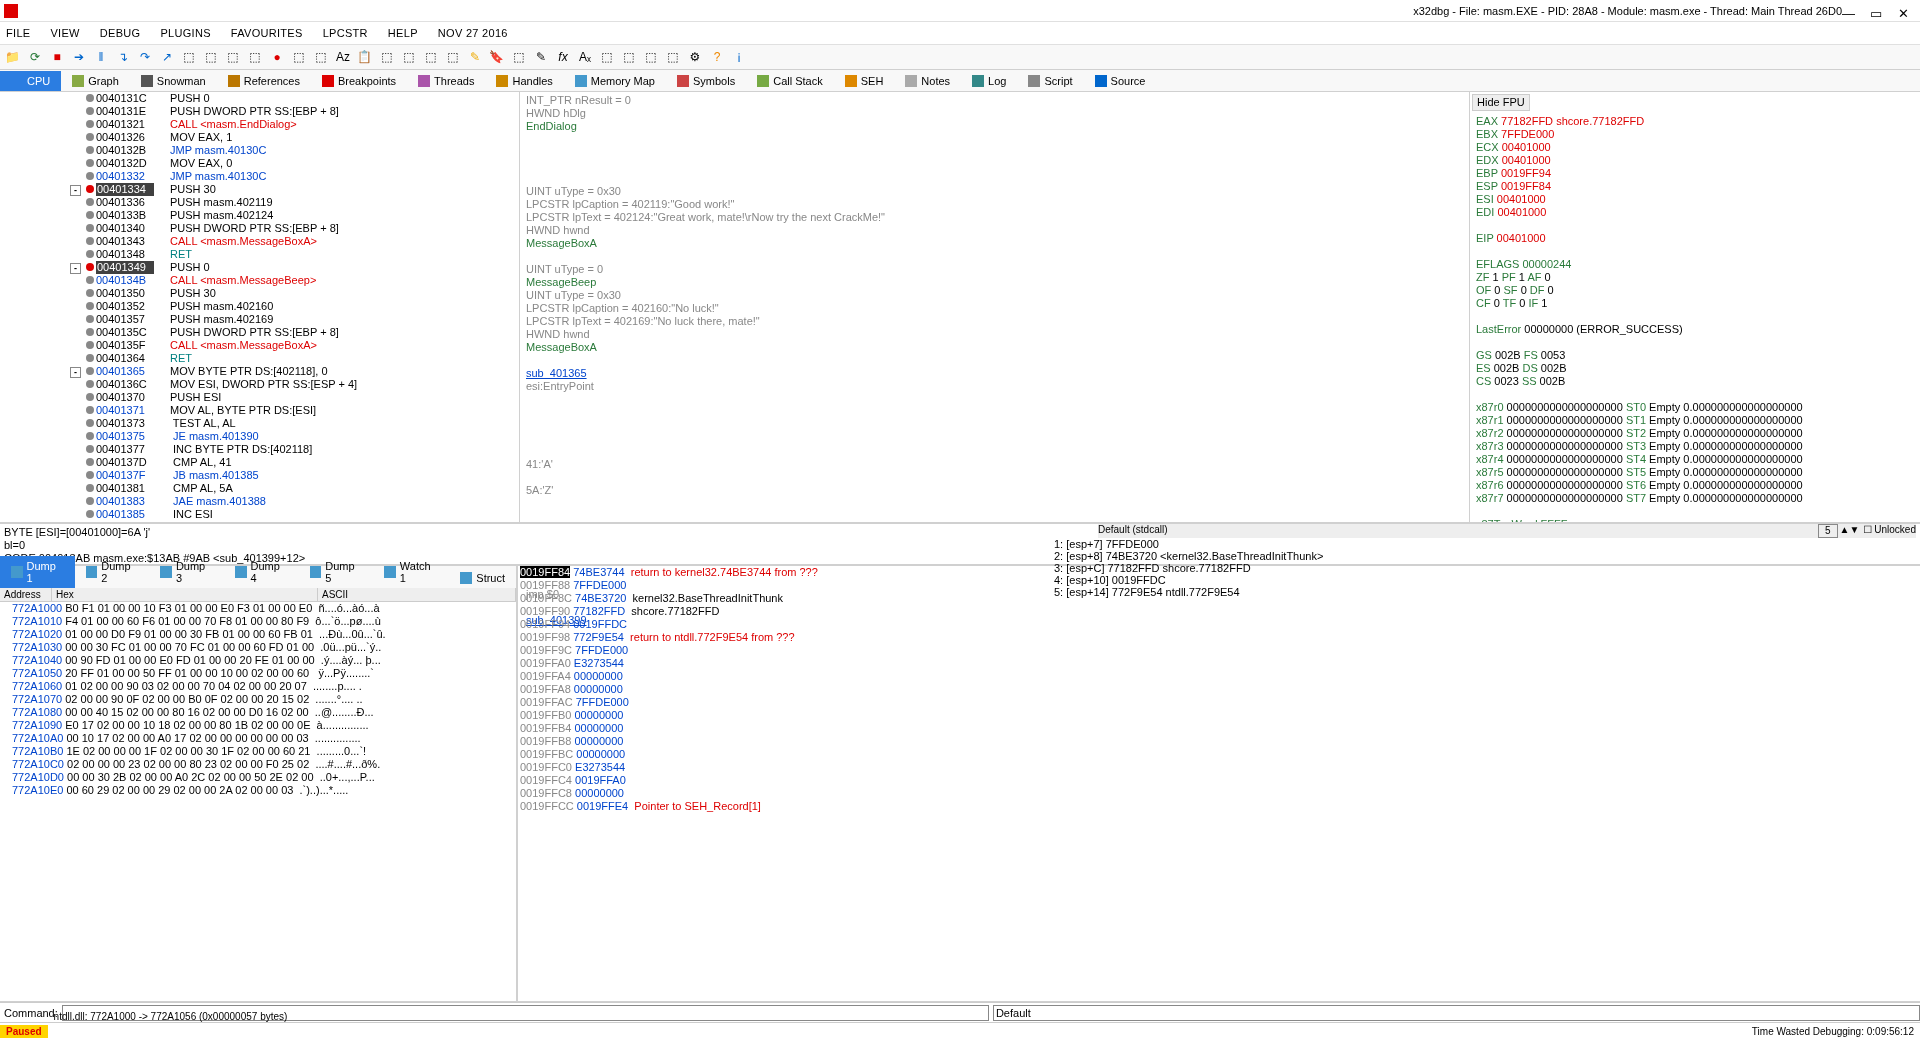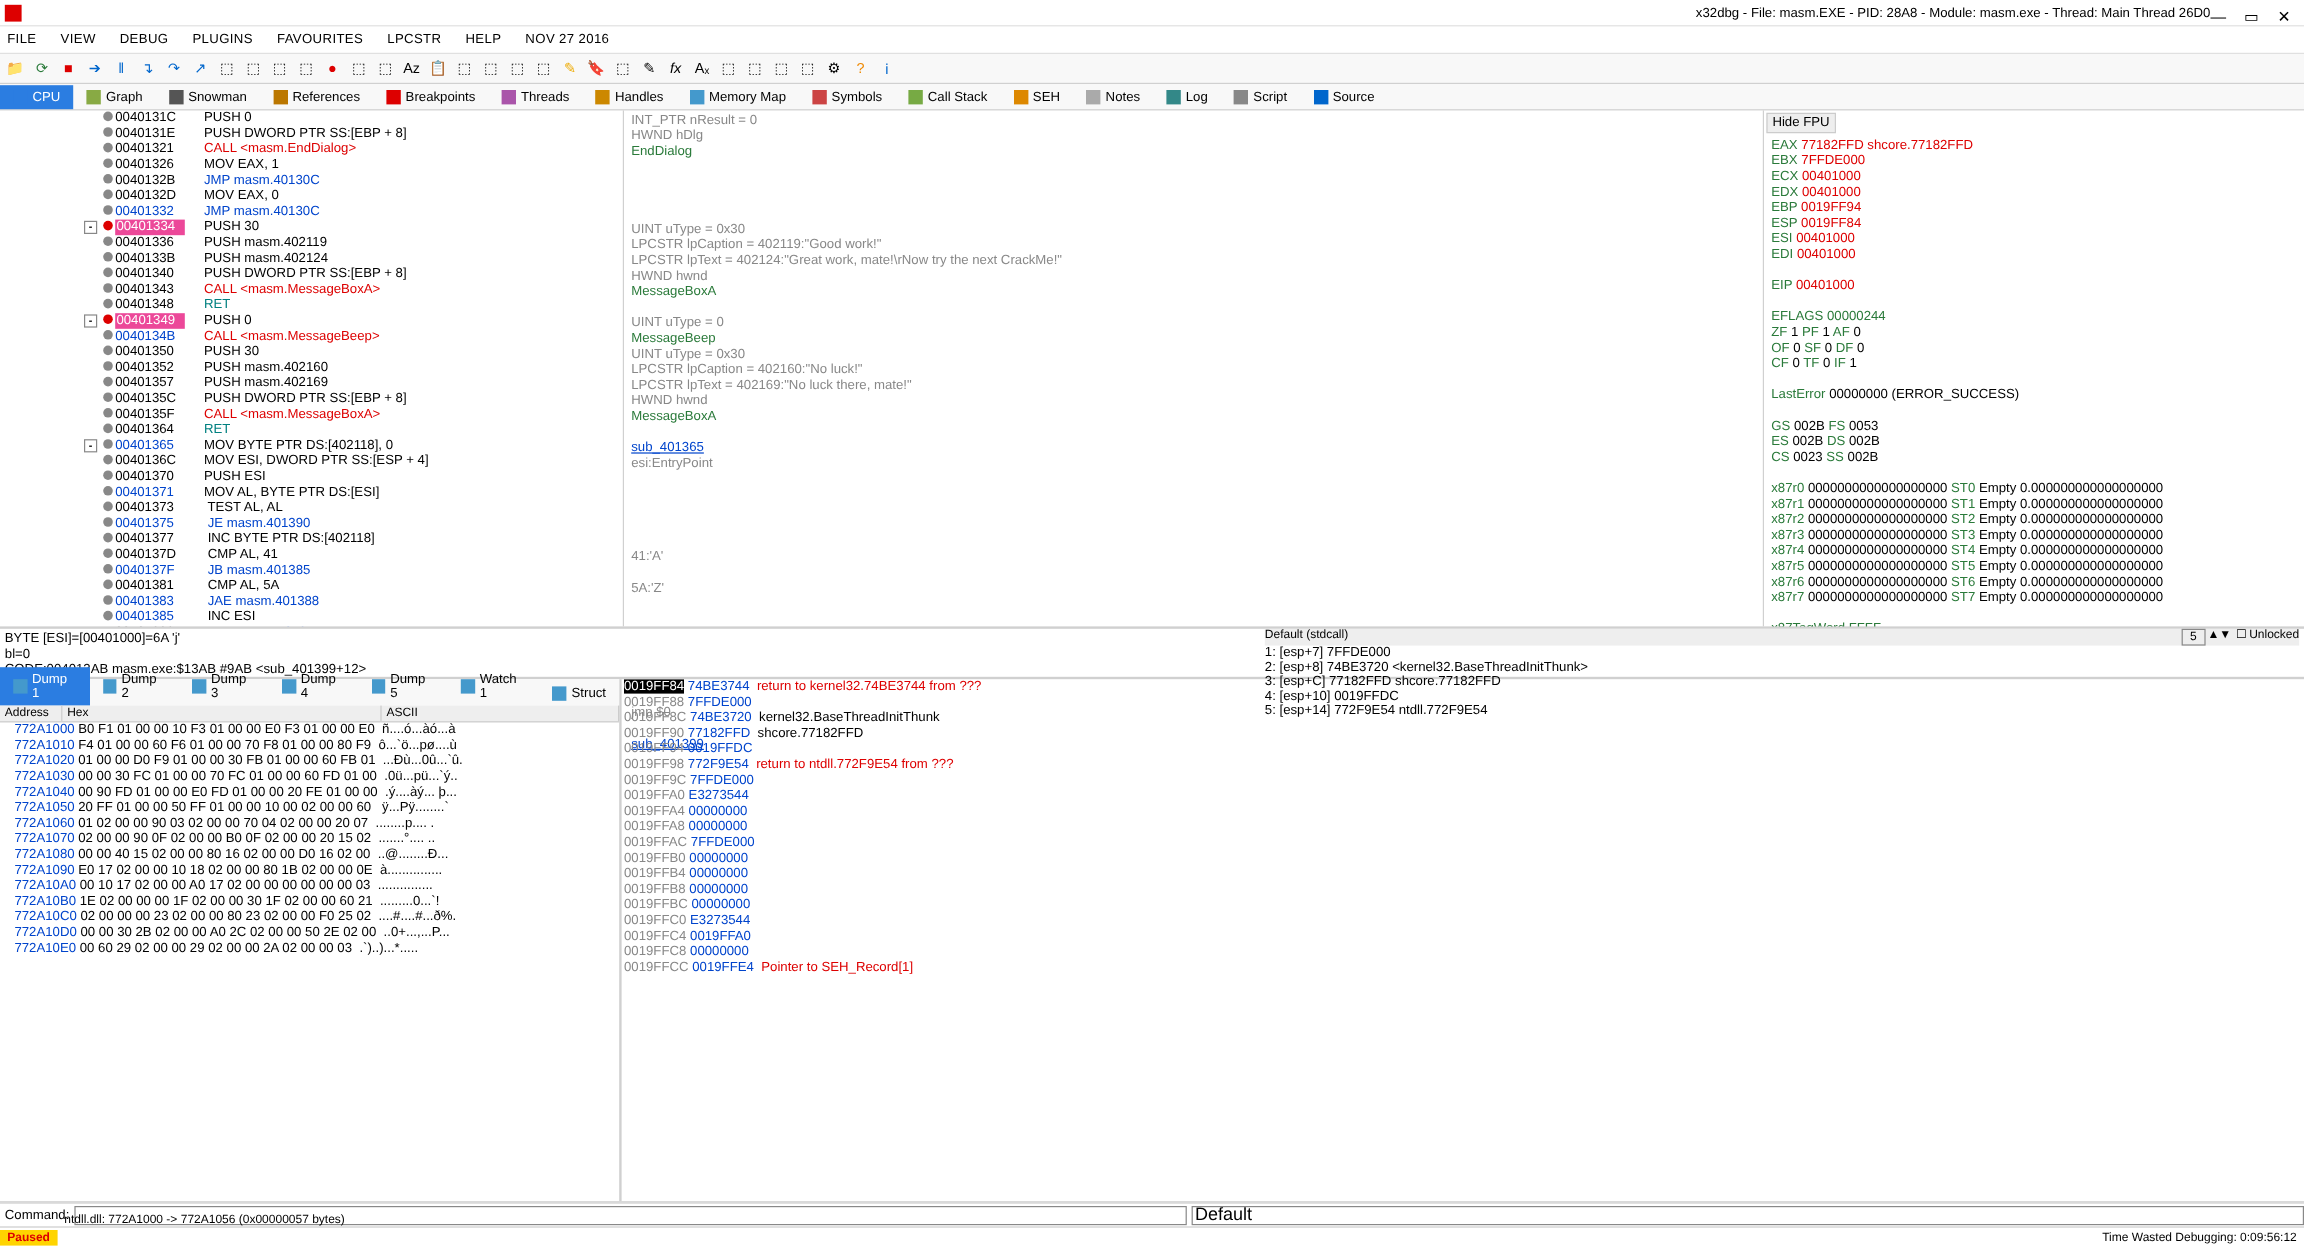--- a/index.html
+++ b/index.html
@@ -22,56 +22,56 @@
 .disasm { width: 520px; border-right: 1px solid #d0d0d0; overflow: hidden; font-family: "Consolas","Courier New",monospace; font-size: 11px; line-height: 13px; position: relative; }
 .disasm .row { display: flex; white-space: pre; }
 .disasm .arrows { width: 70px; position: relative; }
 .disasm .bpcol { width: 12px; text-align: center; }
 .disasm .addr { width: 58px; }
 .disasm .bytes { width: 10px; }
 .disasm .mnemonic { flex: 1; padding-left: 6px; }
 .bp-dot { width: 8px; height: 8px; border-radius: 50%; background: #888; display: inline-block; }
 .bp-red { background: #d00; }
 .addr-black { color: #000; }
-.addr-red { background: #ec4899; color: #fff; padding: 0 1px; }
+.addr-red { background: #404040; color: #fff; padding: 0 1px; }
 .addr-blue { color: #0044cc; }
 .mn-call { color: #d00; }
 .mn-jmp { color: #0044cc; }
 .mn-ret { color: #008080; }
 .hints { flex: 1; border-right: 1px solid #d0d0d0; font-family: Consolas,monospace; font-size: 11px; line-height: 13px; padding: 2px 6px; color: #888; }
 .hints .kw { color: #2a7a3a; }
 .hints .link { color: #0044cc; text-decoration: underline; }
 .regs { width: 450px; overflow: hidden; font-family: Consolas,monospace; font-size: 11px; line-height: 13px; }
 .regs .hidefpu { background: #eee; border: 1px solid #ccc; padding: 1px 4px; margin: 2px; display: inline-block; cursor: pointer; }
 .regs .body { padding: 2px 6px; }
 .reg-name { color: #2a7a3a; }
 .reg-val { color: #d00; }
 .reg-sym { color: #d00; }
 .reg-black { color: #000; }
 .mid { height: 42px; border-bottom: 2px solid #d0d0d0; display: flex; }
 .mid-left { width: 1050px; font-family: Consolas, monospace; font-size: 11px; line-height: 13px; padding: 2px 4px; }
 .mid-right { flex: 1; font-family: Consolas, monospace; font-size: 11px; line-height: 12px; padding: 0 4px; }
-.mid-right .hdr { background: #eee; font-family: "Segoe UI"; font-size: 10px; display: flex; }
+.mid-right .hdr { background: #eee; font-family: "Segoe UI"; font-size: 10px; display: flex; margin-left: 44px; }
 .mid-right .hdr .l { flex: 1; }
 .lower { flex: 1; display: flex; border-bottom: 1px solid #d0d0d0; }
 .dumpwrap { width: 518px; display: flex; flex-direction: column; border-right: 2px solid #d0d0d0; }
 .dumptabs { height: 22px; display: flex; align-items: flex-end; background: #f8f8f8; }
 .dumphdr { display: flex; background: #eee; font-size: 10px; border-bottom: 1px solid #ccc; }
 .dumphdr span { border-right: 1px solid #ccc; padding: 1px 4px; }
 .dumpbody { flex: 1; font-family: Consolas,monospace; font-size: 11px; line-height: 13px; overflow: hidden; white-space: pre; padding-left: 12px; }
 .dumpbody .addr { color: #0044cc; }
 .stack { flex: 1; font-family: Consolas,monospace; font-size: 11px; line-height: 13px; overflow: hidden; white-space: pre; padding-left: 2px; }
 .stack .sel { background: #000; color: #fff; }
 .stack .addr { color: #888; }
 .stack .val { color: #0044cc; }
 .stack .cmt { color: #d00; }
 .cmdbar { height: 20px; display: flex; align-items: center; border-top: 1px solid #ccc; }
 .cmdbar .lbl { padding: 0 4px; font-size: 11px; }
 .cmdbar input { flex: 1; border: 1px solid #888; height: 16px; font-size: 11px; padding: 0 2px; }
-.cmdbar .def { width: 90px; border: 1px solid #888; height: 16px; font-size: 15px; padding: 0 2px; margin-left: 4px; }
+.cmdbar .def { width: 90px; border: 1px solid #888; height: 16px; font-size: 11px; padding: 0 2px; margin-left: 4px; }
 .statusbar { height: 18px; display: flex; align-items: center; font-size: 10px; border-top: 1px solid #ccc; }
 .statusbar .paused { background: #ffd400; color: #d00; padding: 1px 6px; font-weight: bold; }
 .statusbar .mid { flex: 1; padding: 0 6px; }
 .statusbar .right { padding: 0 6px; }
 .folder { color: #000; font-weight: bold; cursor: pointer; display: inline-block; width: 11px; text-align: center; border: 1px solid #888; line-height: 9px; font-size: 9px; margin-right: 2px; background: #fff; }
 </style>
 </head>
 <body>
 
 <div class="titlebar">

